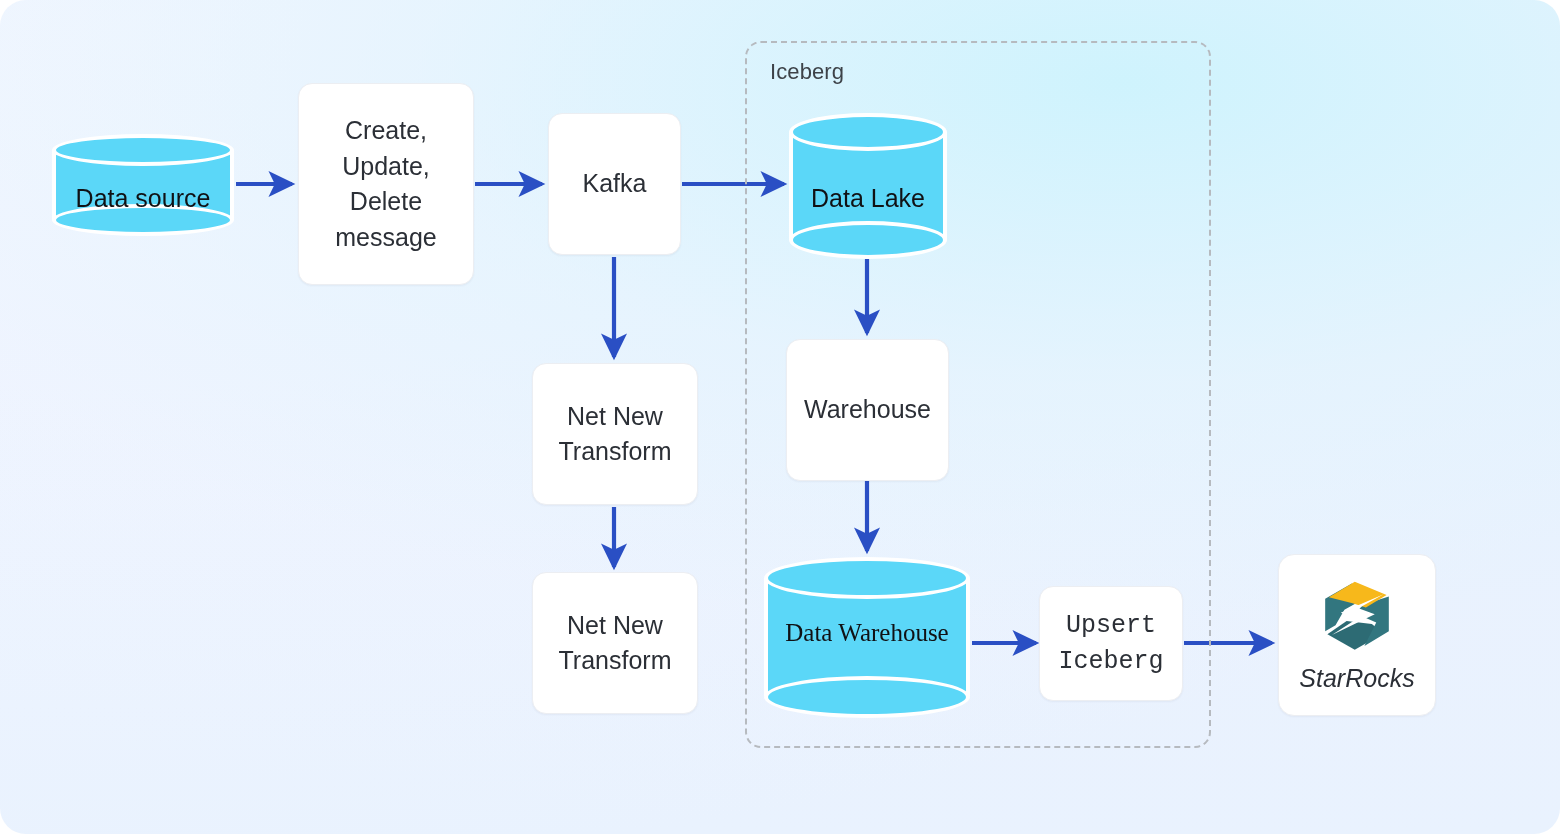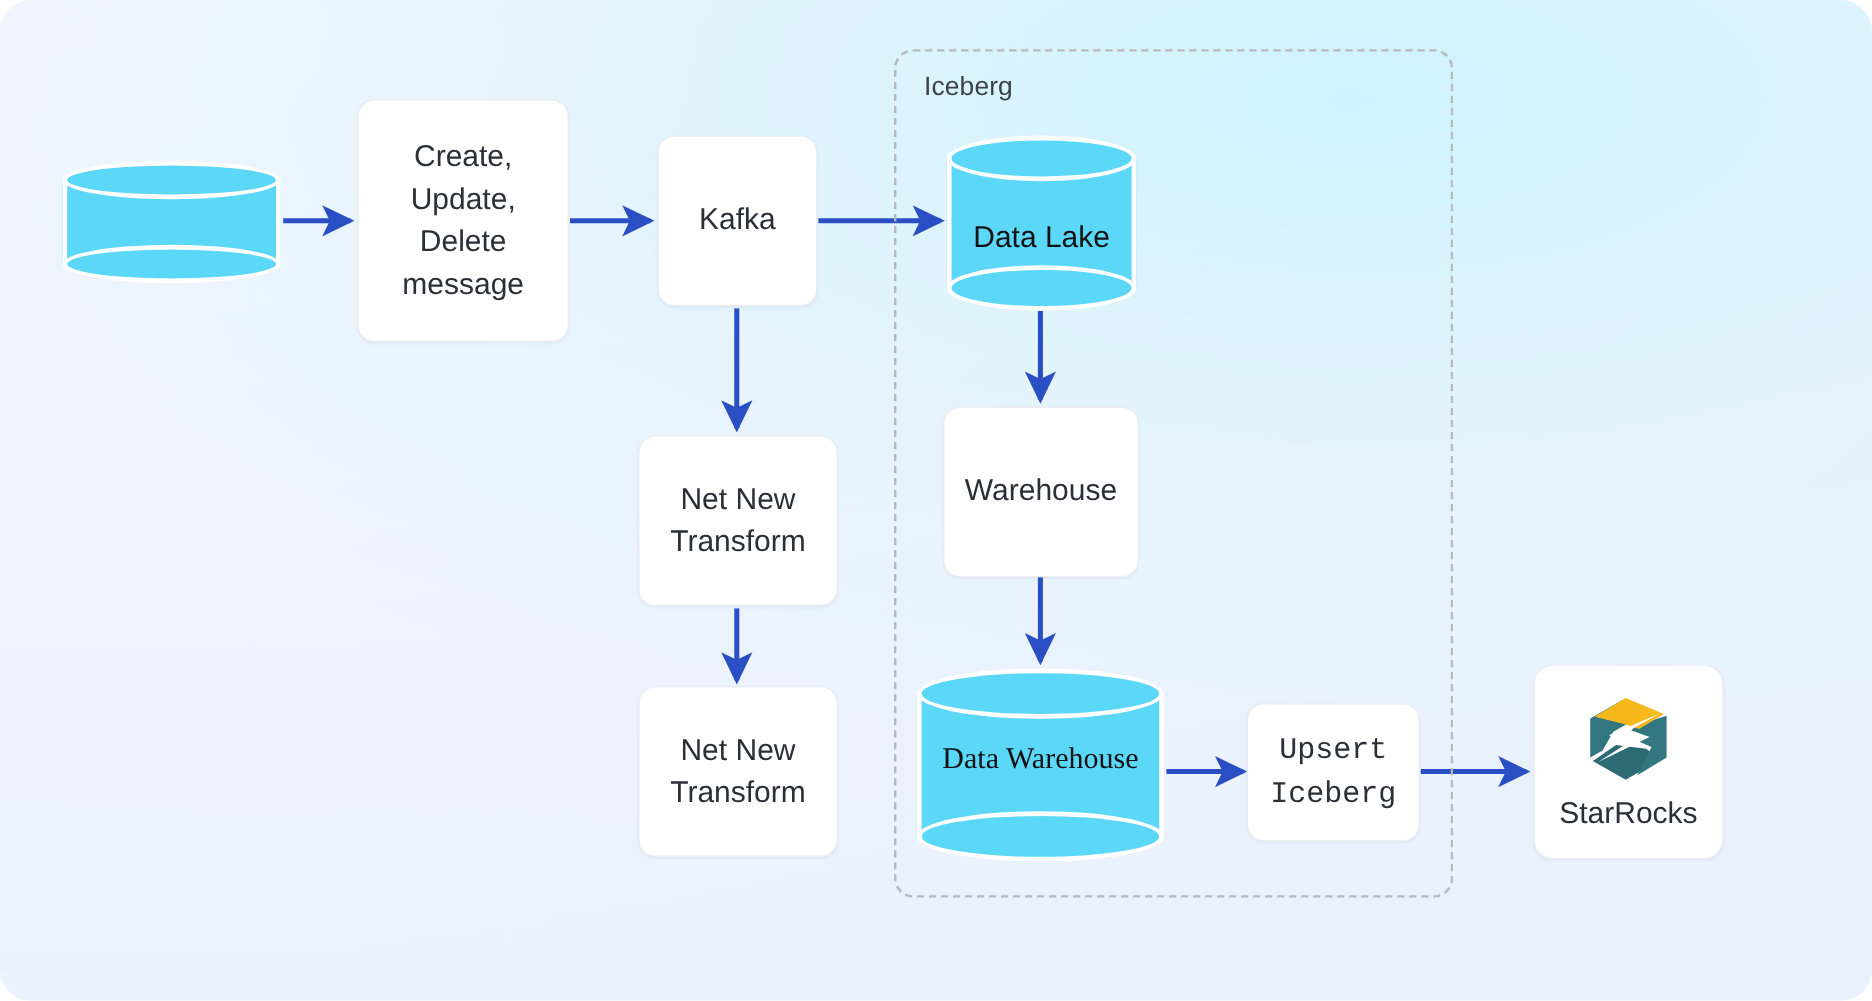--- a/index.html
+++ b/index.html
@@ -113,20 +113,21 @@
     box-shadow: 0 1px 2px rgba(35,48,80,0.05);
     display: flex;
     flex-direction: column;
     align-items: center;
     justify-content: center;
   }
   .logo-node .brand {
     font-size: 25px;
     color: #2b2f36;
     margin-top: 12px;
+    font-style: italic;
   }
   .logo-mark { display: block; }
 </style>
 </head>
 <body>
 
 <div id="canvas">
 
   <svg id="wires" viewBox="0 0 1560 834" xmlns="http://www.w3.org/2000/svg">
     <defs>
@@ -156,20 +157,21 @@
     </g>
   </svg>
 
   <div class="group-box" style="left:745px; top:41px; width:466px; height:707px;"></div>
   <div class="group-label" style="left:770px; top:59px;">Iceberg</div>
 
   <div class="cyl" style="left:52px; top:134px; width:182px; height:102px;">
     <div class="body" style="top:16px; height:70px;"></div>
     <div class="bot-ell" style="bottom:0; height:32px;"></div>
     <div class="top-ell" style="top:0; height:32px;"></div>
+    <div class="cyl-label" style="top:48px;">Data source</div>
   </div>
 
   <div class="node-box" style="left:548px; top:113px; width:133px; height:142px;">
     <span class="lbl">Kafka</span>
   </div>
 
   <div class="node-box" style="left:298px; top:83px; width:176px; height:202px;">
     <span>
       <span class="lbl">Create,</span>
       <span class="lbl">Update,</span>

